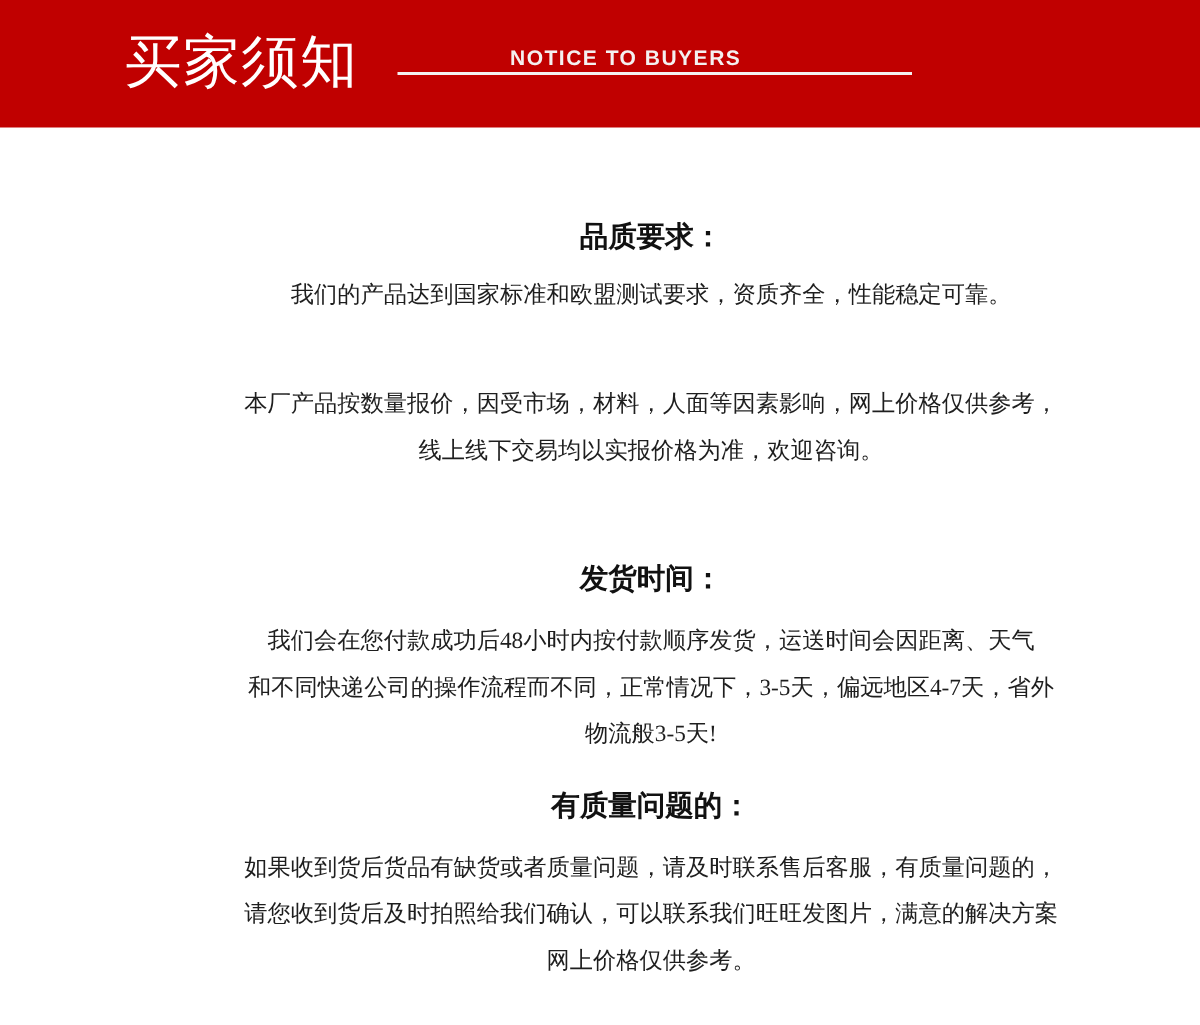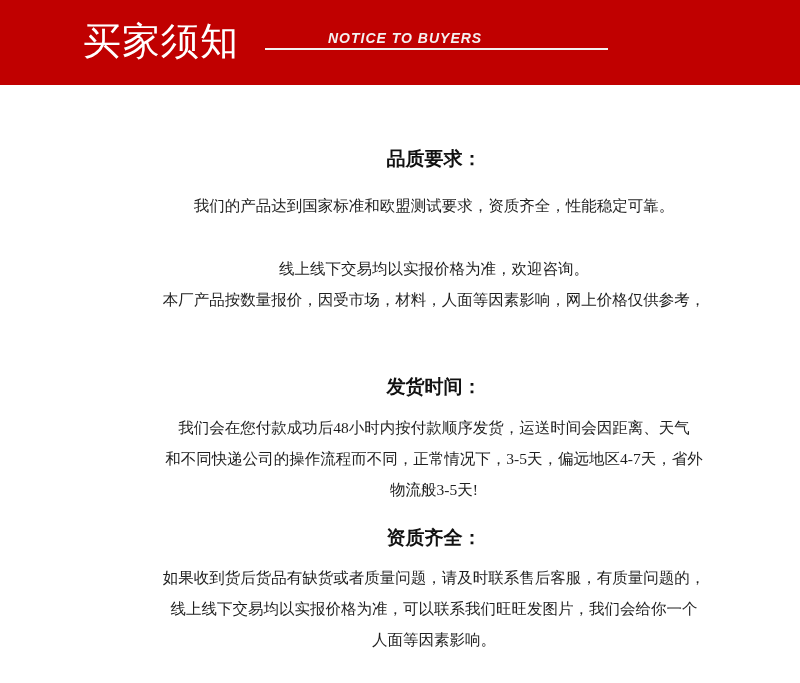--- a/index.html
+++ b/index.html
@@ -8,22 +8,22 @@
     font-family: "DejaVu Sans", "Liberation Sans", sans-serif; color: #1a1a1a;
   }
   .header {
     position: absolute; left: 0; top: 0; width: 800px; height: 85px; background: #c00000;
   }
   .header-title {
     position: absolute; left: 83px; top: 18px; font-family: "DejaVu Serif", "Liberation Serif", serif;
     font-size: 38px; color: #ffffff; letter-spacing: 1px; font-weight: 300; line-height: 46px;
   }
   .header-sub {
-    position: absolute; left: 328px; top: 29px; font-family: "Liberation Sans", sans-serif;
-    font-size: 14px; font-weight: bold; color: #f4f0f0; letter-spacing: 1px; line-height: 18px; font-style: italic;
+    position: absolute; left: 340px; top: 29px; font-family: "Liberation Sans", sans-serif;
+    font-size: 14px; font-weight: bold; color: #f4f0f0; letter-spacing: 1px; line-height: 18px;
   }
   .header-line {
     position: absolute; left: 265px; top: 48px; width: 343px; height: 2px; background: #f4f0f0;
   }
   .section { position: absolute; left: 84px; width: 700px; text-align: center; }
   .section h2 {
     margin: 0; font-size: 19px; font-weight: bold; color: #111111; line-height: 26px;
   }
   .section p {
     margin: 0; font-size: 15.5px; color: #1e1e1e; line-height: 31px; white-space: nowrap;
@@ -34,41 +34,41 @@
 <body>
 
 <div class="header">
   <div class="header-title">买家须知</div>
   <div class="header-sub">NOTICE TO BUYERS</div>
   <div class="header-line"></div>
 </div>
 
 <div class="section" style="top:145px;">
   <h2>品质要求：</h2>
-  <p style="margin-top:20px;">
+  <p style="margin-top:10px;">
     <span class="line">我们的产品达到国家标准和欧盟测试要求，资质齐全，性能稳定可靠。</span>
   </p>
 </div>
 
 <div class="section" style="top:242px;">
   <p style="margin-top:12px;">
+    <span class="line">本厂产品按数量报价，因受市场，材料，人面等因素影响，网上价格仅供参考，</span>
     <span class="line">线上线下交易均以实报价格为准，欢迎咨询。</span>
-    <span class="line">本厂产品按数量报价，因受市场，材料，人面等因素影响，网上价格仅供参考，</span>
   </p>
 </div>
 
 <div class="section" style="top:373px;">
   <h2>发货时间：</h2>
   <p style="margin-top:13px;font-family:Liberation Serif, serif;">
     <span class="line">我们会在您付款成功后48小时内按付款顺序发货，运送时间会因距离、天气</span>
     <span class="line">和不同快递公司的操作流程而不同，正常情况下，3-5天，偏远地区4-7天，省外</span>
     <span class="line">物流般3-5天!</span>
   </p>
 </div>
 
 <div class="section" style="top:524px;">
-  <h2>资质齐全：</h2>
+  <h2>有质量问题的：</h2>
   <p style="margin-top:13px;">
     <span class="line">如果收到货后货品有缺货或者质量问题，请及时联系售后客服，有质量问题的，</span>
-    <span class="line">线上线下交易均以实报价格为准，可以联系我们旺旺发图片，我们会给你一个</span>
-    <span class="line">人面等因素影响。</span>
+    <span class="line">请您收到货后及时拍照给我们确认，可以联系我们旺旺发图片，满意的解决方案</span>
+    <span class="line">网上价格仅供参考。</span>
   </p>
 </div>
 
 </body></html>

